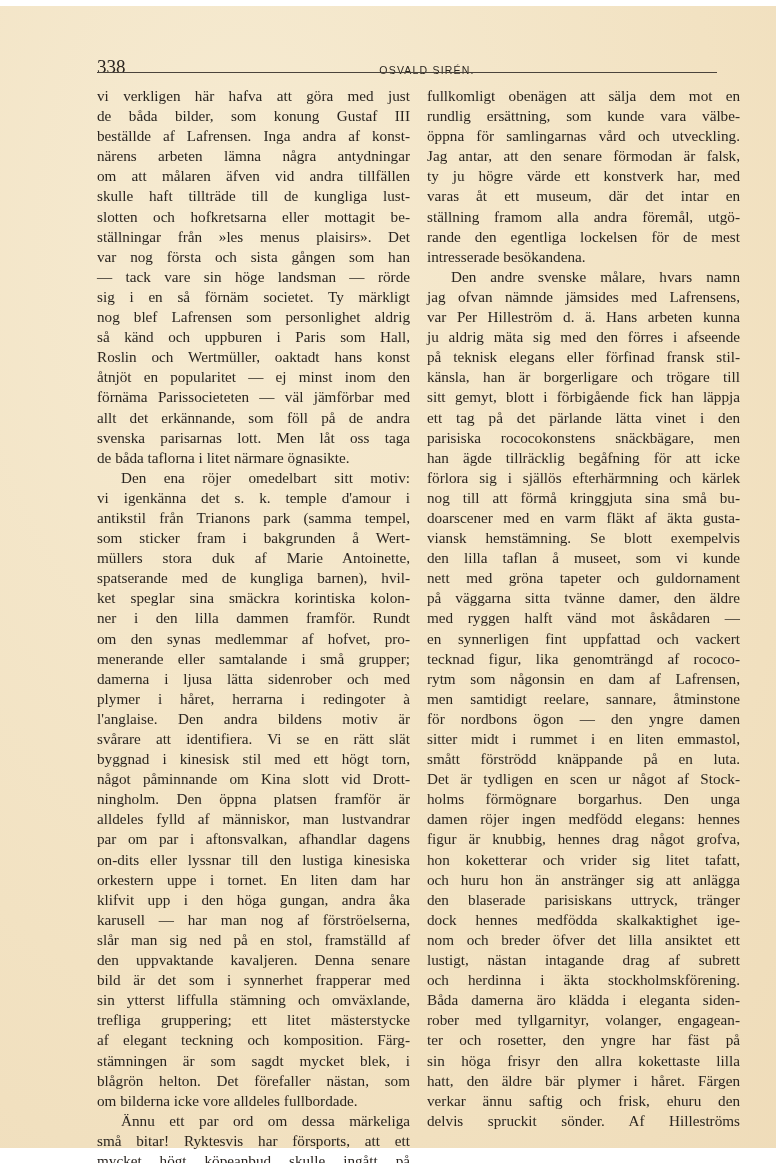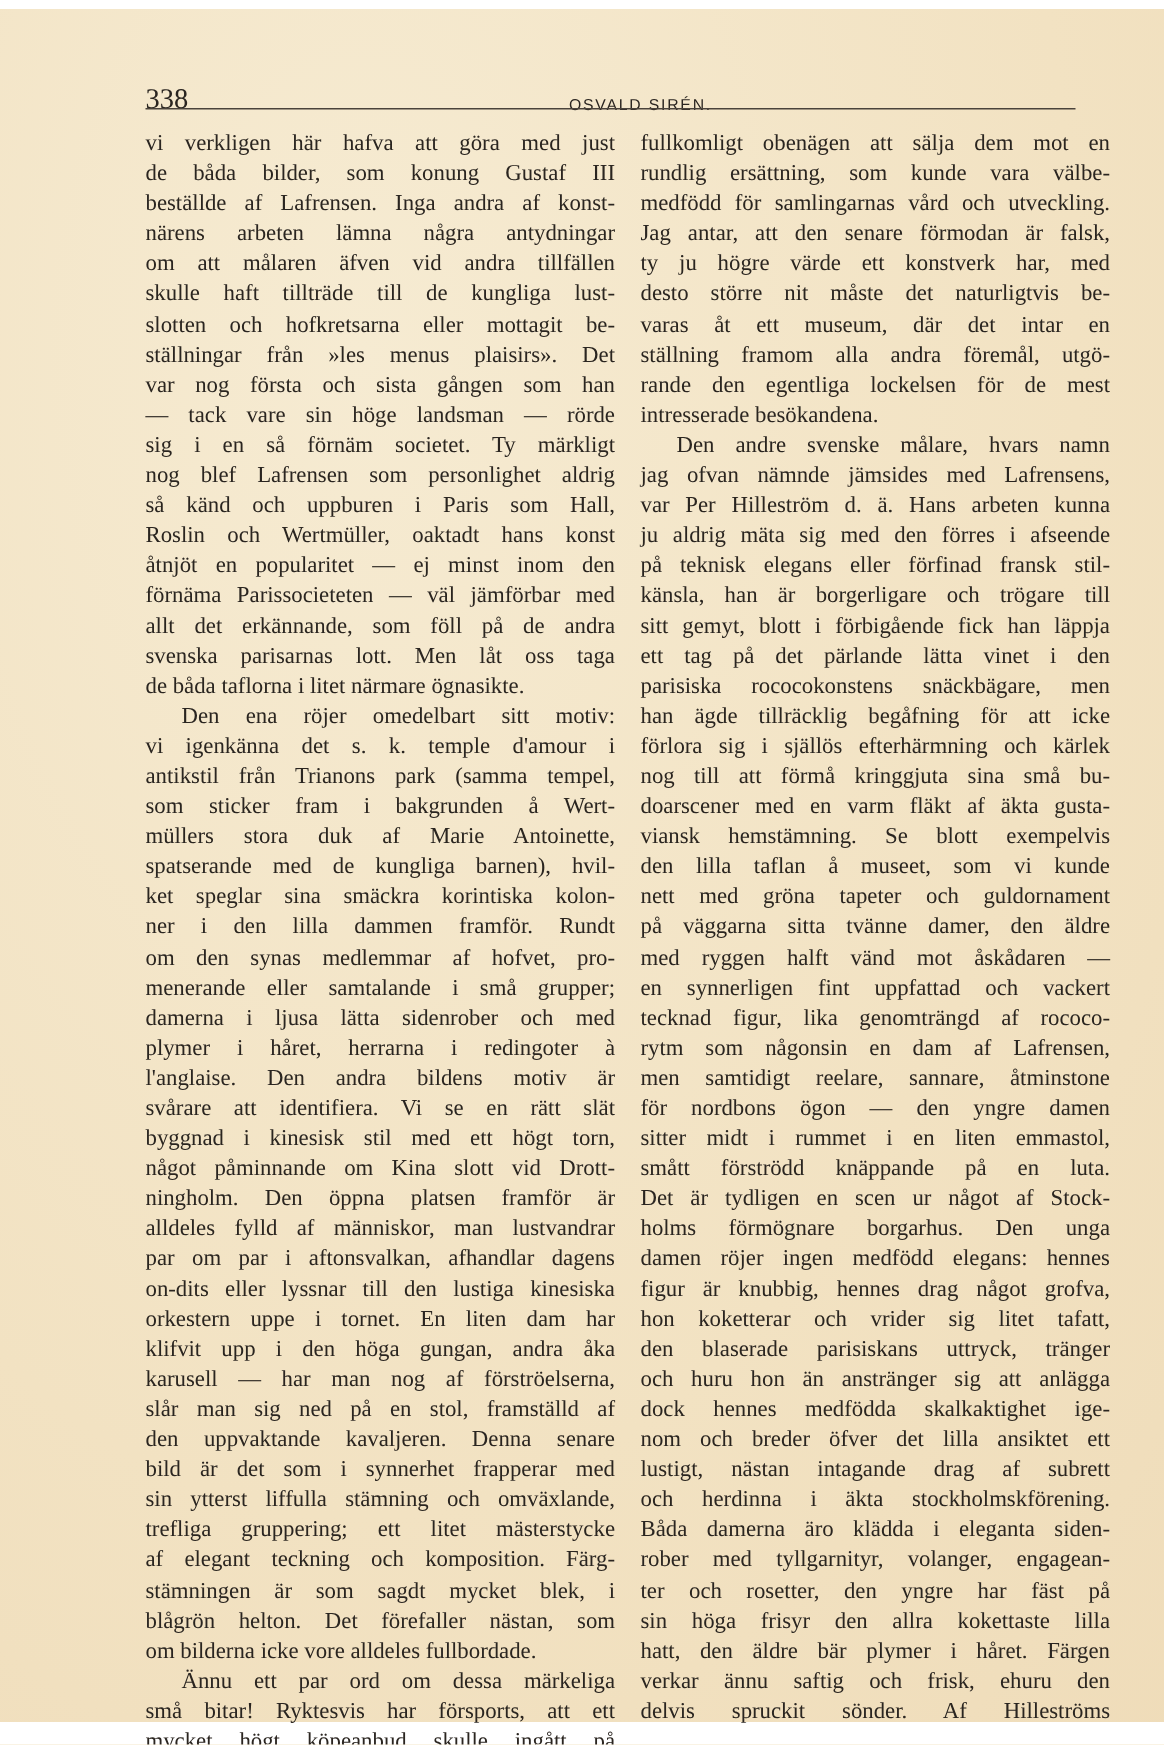--- a/index.html
+++ b/index.html
@@ -104,24 +104,23 @@
     <span class="line">stämningen är som sagdt mycket blek, i</span>
     <span class="line">blågrön helton. Det förefaller nästan, som</span>
     <span class="line last">om bilderna icke vore alldeles fullbordade.</span>
     <span class="line indent">Ännu ett par ord om dessa märkeliga</span>
     <span class="line">små bitar! Ryktesvis har försports, att ett</span>
     <span class="line">mycket högt köpeanbud skulle ingått på</span>
   </div>
 <div class="col col-right" id="col-right">
     <span class="line">fullkomligt obenägen att sälja dem mot en</span>
     <span class="line">rundlig ersättning, som kunde vara välbe-</span>
-    <span class="line">medfödd för samlingarnas vård och utveckling.</span>
+    <span class="line">öppna för samlingarnas vård och utveckling.</span>
     <span class="line">Jag antar, att den senare förmodan är falsk,</span>
     <span class="line">ty ju högre värde ett konstverk har, med</span>
-    <span class="line">desto större nit måste det naturligtvis be-</span>
     <span class="line">varas åt ett museum, där det intar en</span>
     <span class="line">ställning framom alla andra föremål, utgö-</span>
     <span class="line">rande den egentliga lockelsen för de mest</span>
     <span class="line last">intresserade besökandena.</span>
     <span class="line indent">Den andre svenske målare, hvars namn</span>
     <span class="line">jag ofvan nämnde jämsides med Lafrensens,</span>
     <span class="line">var Per Hilleström d. ä. Hans arbeten kunna</span>
     <span class="line">ju aldrig mäta sig med den förres i afseende</span>
     <span class="line">på teknisk elegans eller förfinad fransk stil-</span>
     <span class="line">känsla, han är borgerligare och trögare till</span>
@@ -142,22 +141,22 @@
     <span class="line">rytm som någonsin en dam af Lafrensen,</span>
     <span class="line">men samtidigt reelare, sannare, åtminstone</span>
     <span class="line">för nordbons ögon — den yngre damen</span>
     <span class="line">sitter midt i rummet i en liten emmastol,</span>
     <span class="line">smått förströdd knäppande på en luta.</span>
     <span class="line">Det är tydligen en scen ur något af Stock-</span>
     <span class="line">holms förmögnare borgarhus. Den unga</span>
     <span class="line">damen röjer ingen medfödd elegans: hennes</span>
     <span class="line">figur är knubbig, hennes drag något grofva,</span>
     <span class="line">hon koketterar och vrider sig litet tafatt,</span>
+    <span class="line">och huru hon än anstränger sig att anlägga</span>
     <span class="line">den blaserade parisiskans uttryck, tränger</span>
-    <span class="line">och huru hon än anstränger sig att anlägga</span>
     <span class="line">dock hennes medfödda skalkaktighet ige-</span>
     <span class="line">nom och breder öfver det lilla ansiktet ett</span>
     <span class="line">lustigt, nästan intagande drag af subrett</span>
     <span class="line">och herdinna i äkta stockholmskförening.</span>
     <span class="line">Båda damerna äro klädda i eleganta siden-</span>
     <span class="line">rober med tyllgarnityr, volanger, engagean-</span>
     <span class="line">ter och rosetter, den yngre har fäst på</span>
     <span class="line">sin höga frisyr den allra kokettaste lilla</span>
     <span class="line">hatt, den äldre bär plymer i håret. Färgen</span>
     <span class="line">verkar ännu saftig och frisk, ehuru den</span>

